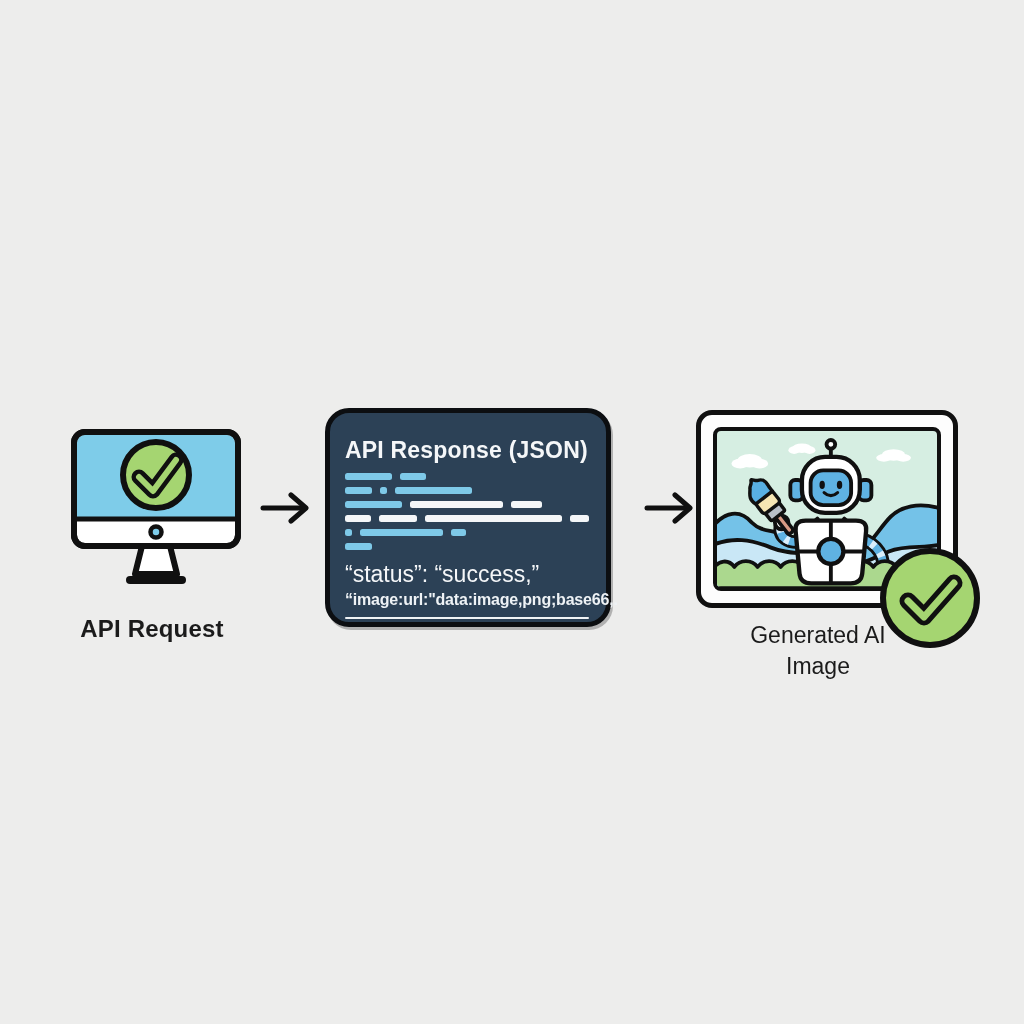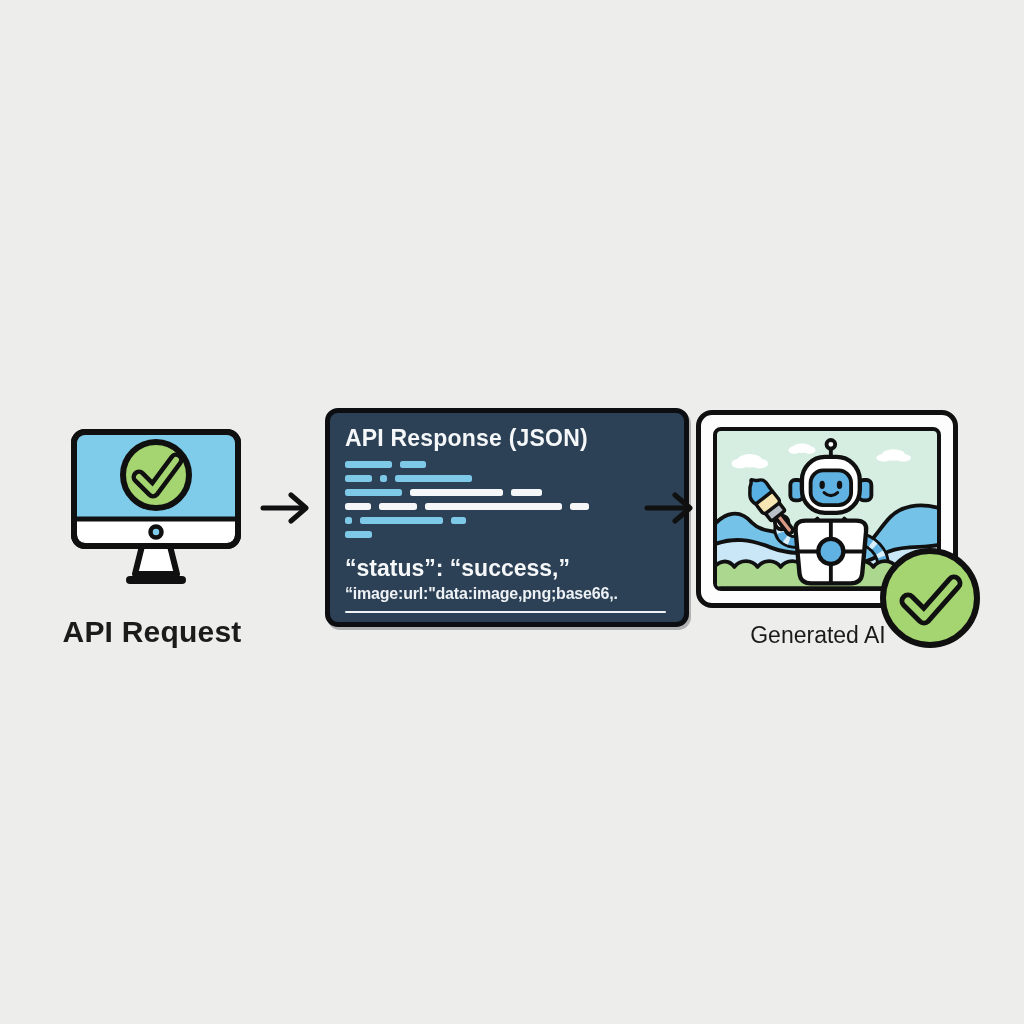--- a/index.html
+++ b/index.html
@@ -28,47 +28,47 @@
     color:var(--ink);
     position:relative;
     overflow:hidden;
   }
   .abs{position:absolute;}
 
   
   .monitor-wrap{left:70px;top:428px;width:172px;height:166px;}
   .request-label{
     left:42px;top:615px;width:220px;text-align:center;
-    font-size:30px;font-weight:700;letter-spacing:.2px;color:#1b1b1b;
+    font-size:24px;font-weight:700;letter-spacing:.2px;color:#1b1b1b;
   }
 
   
   .arrow1{left:260px;top:489px;width:52px;height:38px;}
   .arrow2{left:644px;top:489px;width:52px;height:38px;}
 
   
   .panel{
-    left:325px;top:408px;width:364px;height:219px;
+    left:325px;top:408px;width:286px;height:219px;
     background:var(--panel-bg);
     border:5px solid #0c0e11;
-    border-radius:13px;
-    padding:12px 15px 10px 15px;
+    border-radius:24px;
+    padding:24px 15px 10px 15px;
     box-shadow:2px 3px 0 rgba(0,0,0,.25);
   }
   .panel-title{
     color:#f5f7f9;font-size:23px;font-weight:700;letter-spacing:.2px;
     margin-bottom:9px;white-space:nowrap;
   }
   .code-bars{display:flex;flex-direction:column;gap:7px;}
   .bar-row{display:flex;gap:8px;height:7px;}
   .bar{height:7px;border-radius:2.5px;flex:0 0 auto;}
   .bar.blue{background:var(--code-blue);}
   .bar.white{background:var(--code-white);}
   .status-line{
-    color:#f5f7f9;font-size:23px;font-weight:700;margin-top:17px;white-space:nowrap;
+    color:#f5f7f9;font-size:23px;font-weight:400;margin-top:11px;white-space:nowrap;
   }
   .image-line{
     color:#eef2f5;font-size:16px;font-weight:600;margin-top:3px;
     white-space:nowrap;letter-spacing:-.2px;
   }
   .panel-rule{height:2px;background:#f0f3f5;margin-top:8px;width:99%;border-radius:1px;}
 
   
   .frame{
     left:696px;top:410px;width:262px;height:198px;
@@ -229,13 +229,14 @@
 <div class="abs badge">
   <svg viewBox="0 0 106 106">
     <circle cx="53" cy="53" r="47" fill="var(--green)" stroke="#101010" stroke-width="6"></circle>
     <path d="M31 56 L47 72 L77 38" fill="none" stroke="#101010" stroke-width="17" stroke-linecap="round" stroke-linejoin="round"></path>
     <path d="M31 56 L47 72 L77 38" fill="none" stroke="var(--green)" stroke-width="7" stroke-linecap="round" stroke-linejoin="round"></path>
   </svg>
 </div>
 
 <div class="abs result-label">
   <div>Generated AI</div>
+  <div>Image</div>
 </div>
 
 </body></html>

